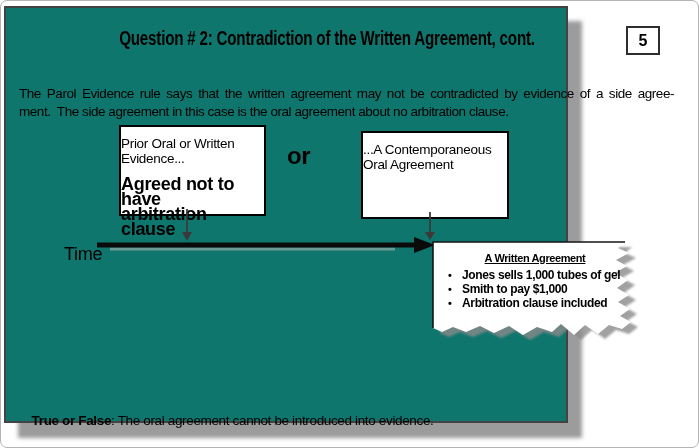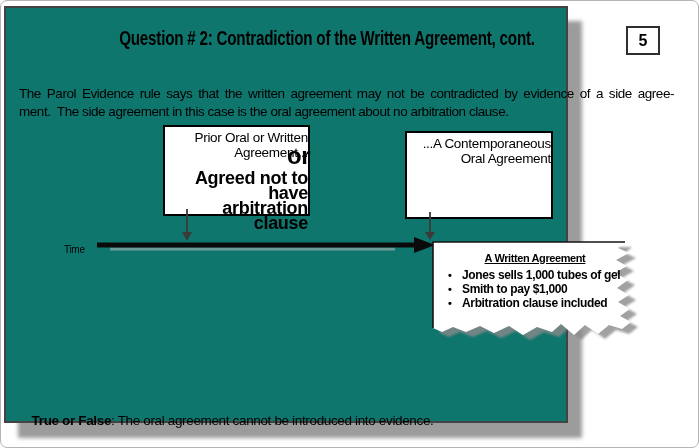--- a/index.html
+++ b/index.html
@@ -12,27 +12,27 @@
     font-size:20px;font-weight:bold;letter-spacing:-0.3px;white-space:nowrap;
     transform:scaleX(0.76);transform-origin:50% 50%;}
   .pagebox{position:absolute;left:620px;top:18px;width:34px;height:29px;border:2px solid #2e2e2e;
     box-sizing:border-box;display:flex;align-items:center;justify-content:center;
     font-size:16px;font-weight:bold;}
   .intro{position:absolute;left:13px;top:57px;width:655px;font-size:13.5px;letter-spacing:-0.45px;
     line-height:18px;}
   .intro .l1{text-align:justify;text-align-last:justify;white-space:nowrap;overflow:hidden;margin-top:20px;}
   .intro .l2{white-space:pre-wrap;}
   .dbox{position:absolute;background:#fff;border:2px solid #000;box-sizing:border-box;
-    text-align:right;font-size:13.5px;line-height:15px;padding-top:3px;letter-spacing:-0.3px;margin-left:44px;}
+    text-align:left;font-size:13.5px;line-height:15px;padding-top:9px;letter-spacing:-0.3px;}
   .dbox .sp{height:11px;}
   .dbox .b{font-weight:bold;font-size:18px;}
   .box-left{left:113px;top:117px;width:147px;height:91px;}
   .box-right{left:355px;top:123px;width:148px;height:88px;}
   .orlbl{position:absolute;left:281px;top:134px;font-size:24px;font-weight:bold;letter-spacing:-0.5px;}
-  .timelbl{position:absolute;left:58px;top:236px;font-size:10px;letter-spacing:-0.3px;text-align:center;}
+  .timelbl{position:absolute;left:58px;top:236px;font-size:18px;letter-spacing:-0.3px;text-align:center;}
   .arrows{position:absolute;left:0;top:0;pointer-events:none;}
   .note-svg{position:absolute;left:428px;top:239px;pointer-events:none;}
   .note-title{position:absolute;left:437px;top:252px;width:196px;text-align:center;
     font-size:11px;font-weight:bold;text-decoration:underline;letter-spacing:-0.4px;}
   .nbullet{position:absolute;left:448px;width:190px;font-size:12px;font-weight:bold;
     letter-spacing:-0.35px;white-space:nowrap;}
   .nbullet .dot{display:inline-block;width:14px;font-size:11px;}
   .question{position:absolute;left:18px;top:398px;font-size:13.5px;letter-spacing:-0.35px;white-space:pre-wrap;}
   .question .qb{font-weight:bold;}
 </style>
@@ -48,21 +48,21 @@
       <span>5</span>
     </div>
 
     <div class="intro">
       <div class="l1">The Parol Evidence rule says that the written agreement may not be contradicted by evidence of a side agree-</div>
       <div class="l2">ment.  The side agreement in this case is the oral agreement about no arbitration clause.</div>
     </div>
 
     <div class="dbox box-left">
       <div>Prior Oral or Written</div>
-      <div>Agreement...</div>
+      <div>Evidence...</div>
       <div class="sp"></div>
       <div class="b">Agreed not to have</div>
       <div class="b">arbitration clause</div>
     </div>
 
     <div class="orlbl">or</div>
 
     <div class="dbox box-right">
       <div>...A Contemporaneous</div>
       <div>Oral Agreement</div>

